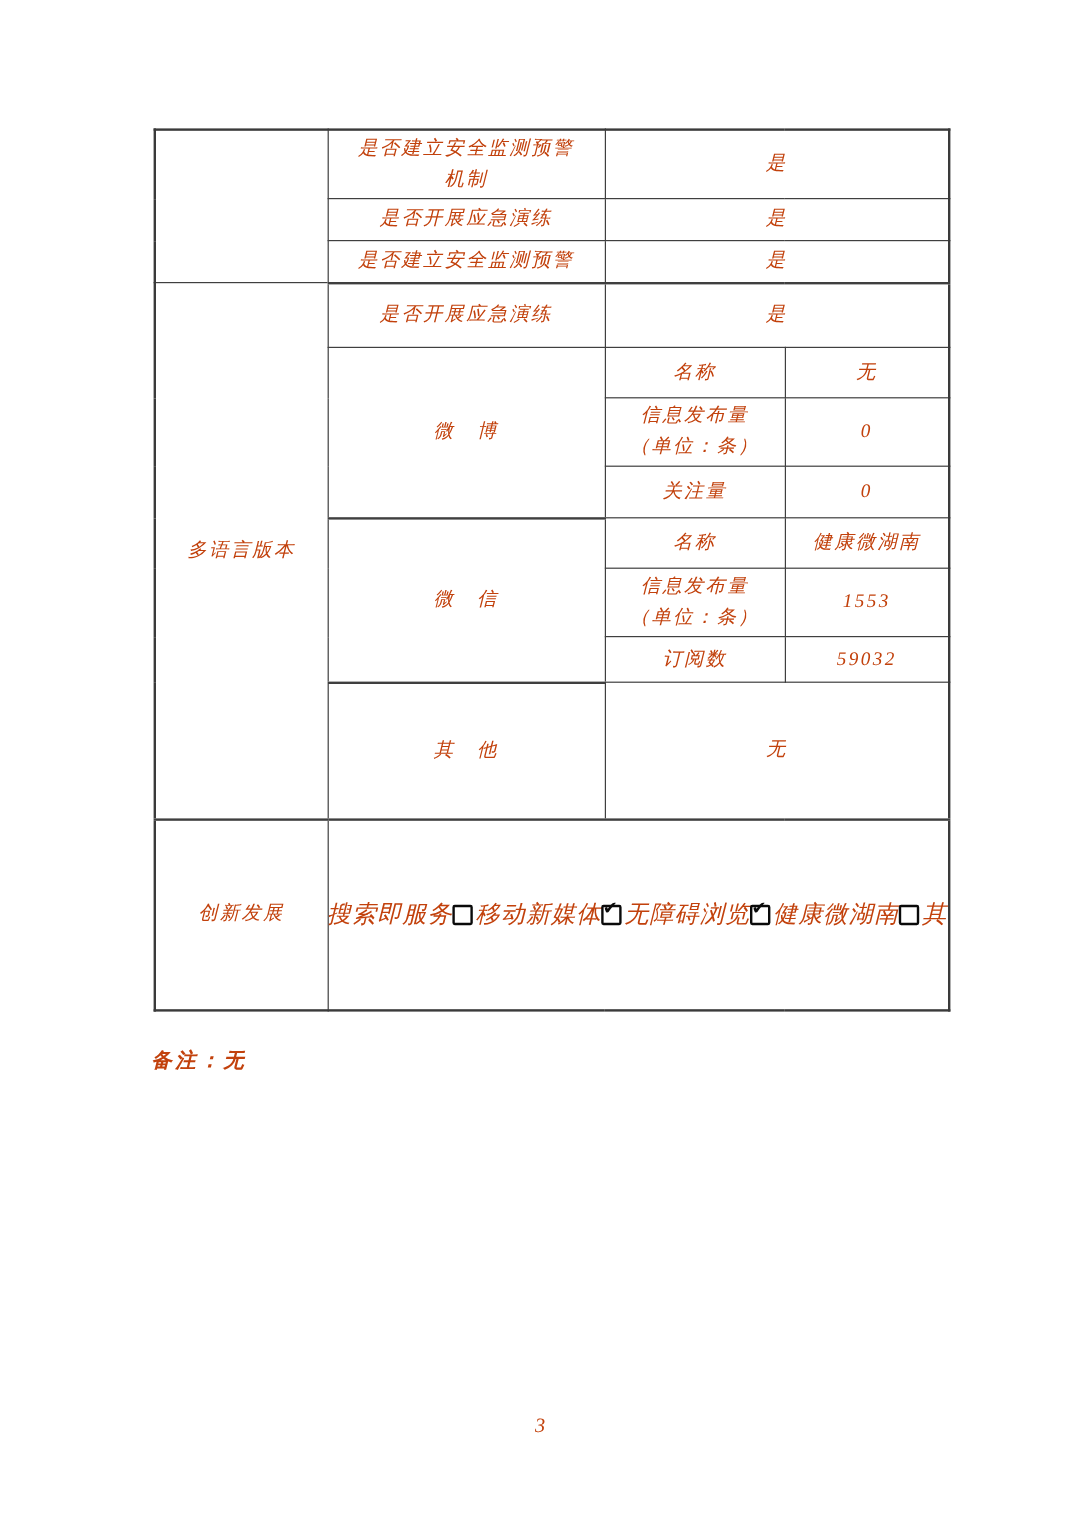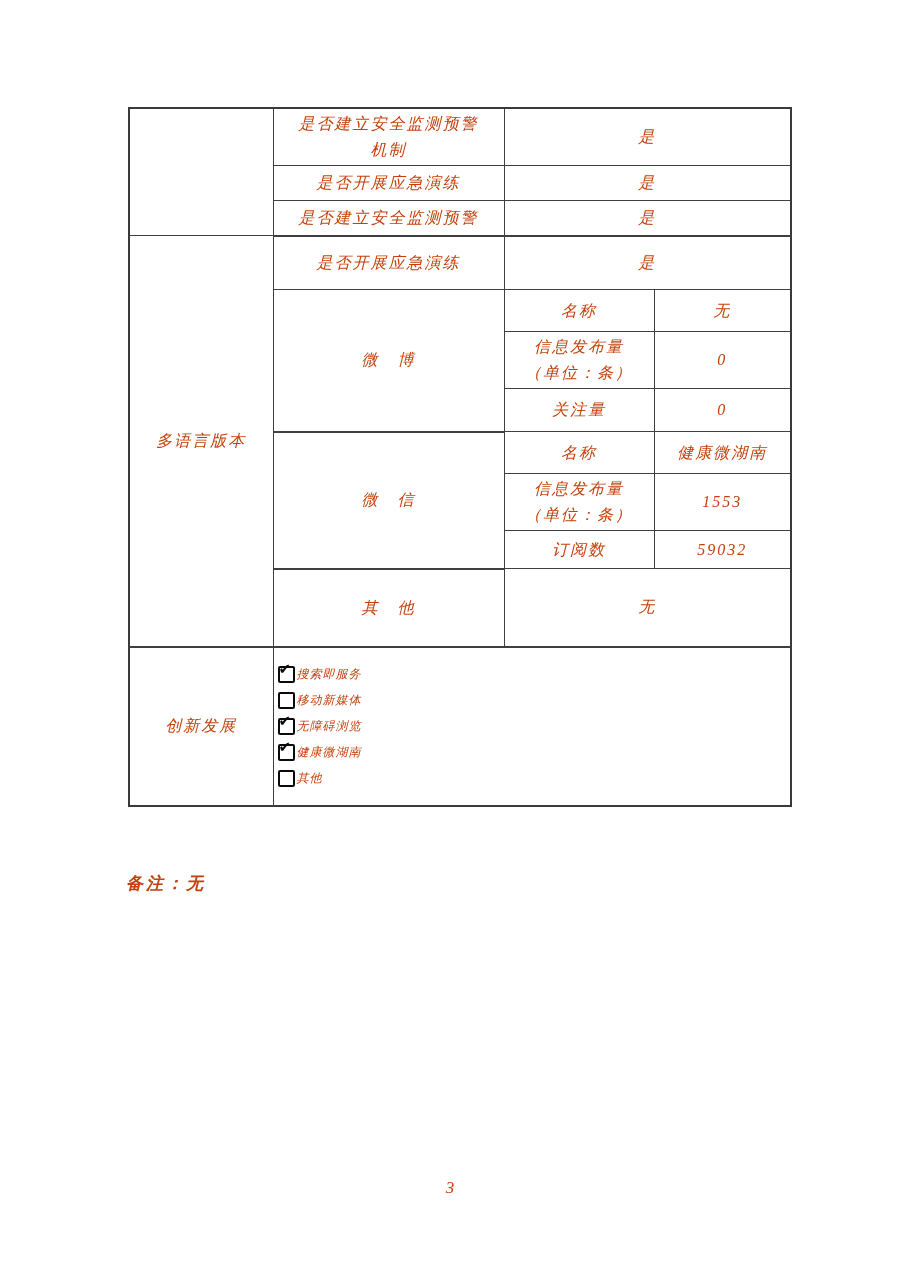--- a/index.html
+++ b/index.html
@@ -33,30 +33,29 @@
     overflow: hidden;
   }
   table.report { border: 2px solid #3a3a3a; }
   tr.thick-bottom td { border-bottom-width: 2px; }
   td.thick-bottom { border-bottom-width: 2px; }
 
   .pre { white-space: pre-line; }
 
   .h35 { height: 35px; } .h38 { height: 38px; } .h42 { height: 42px; }
   .h43 { height: 43px; } .h54 { height: 54px; } .h55 { height: 55px; }
-  .h56 { height: 56px; } .h99 { height: 78px; padding-left: 48px; } .h151 { height: 159px; }
+  .h56 { height: 56px; } .h99 { height: 114px; padding-left: 48px; } .h151 { height: 159px; }
 
   .cb-row {
     display: flex;
-    align-items: flex-start;
+    align-items: center;
     justify-content: center;
     white-space: nowrap;
     letter-spacing: 1px;
-    font-size: 12px;
-    flex-direction: column;
+    font-size: 20px;
   }
   .cb-item { display: inline-flex; align-items: center; }
   .cb-box {
     position: relative;
     display: inline-block;
     width: 13px;
     height: 13px;
     border: 2.5px solid #0a0a0a;
     border-radius: 2px;
     margin-right: 2px;

